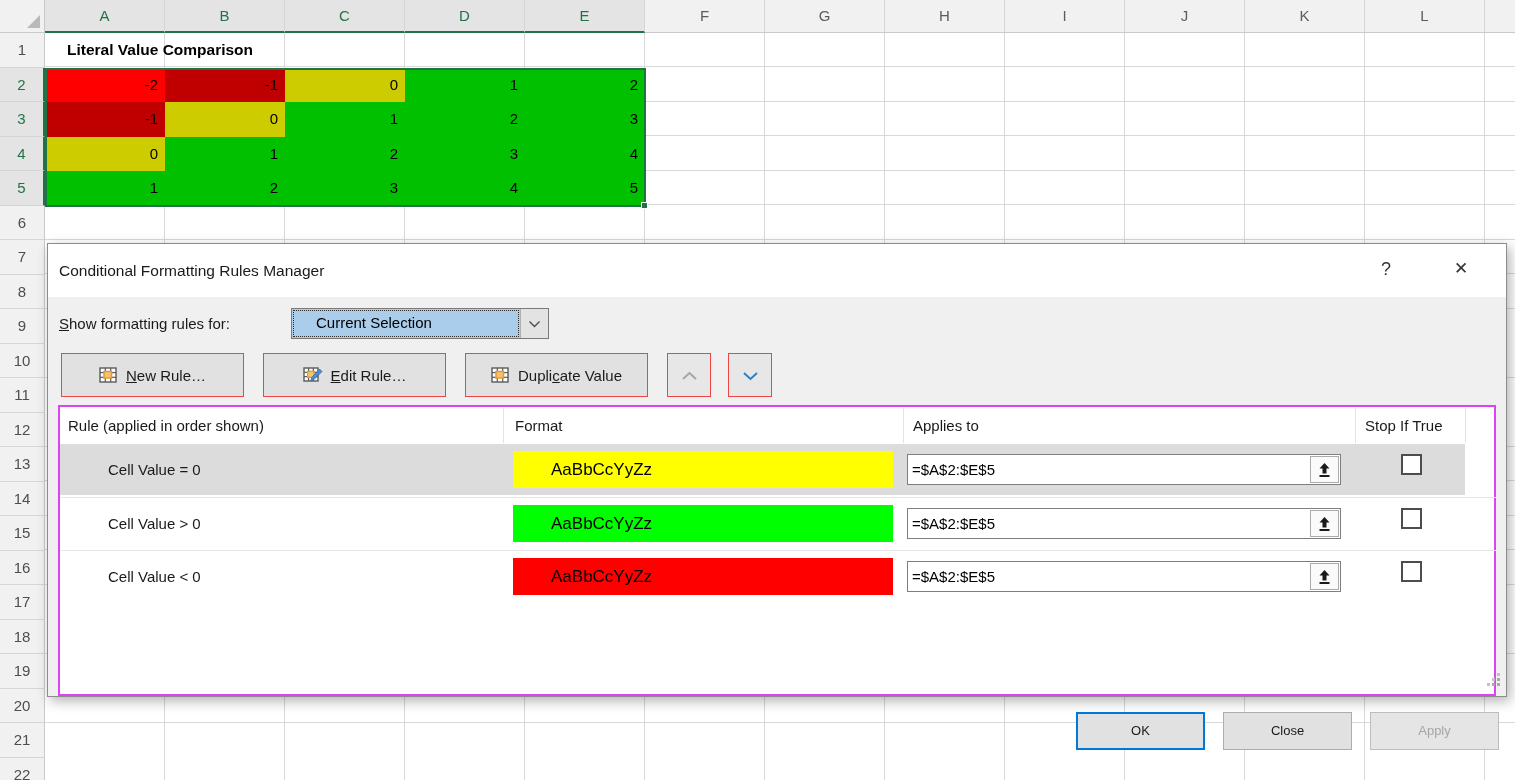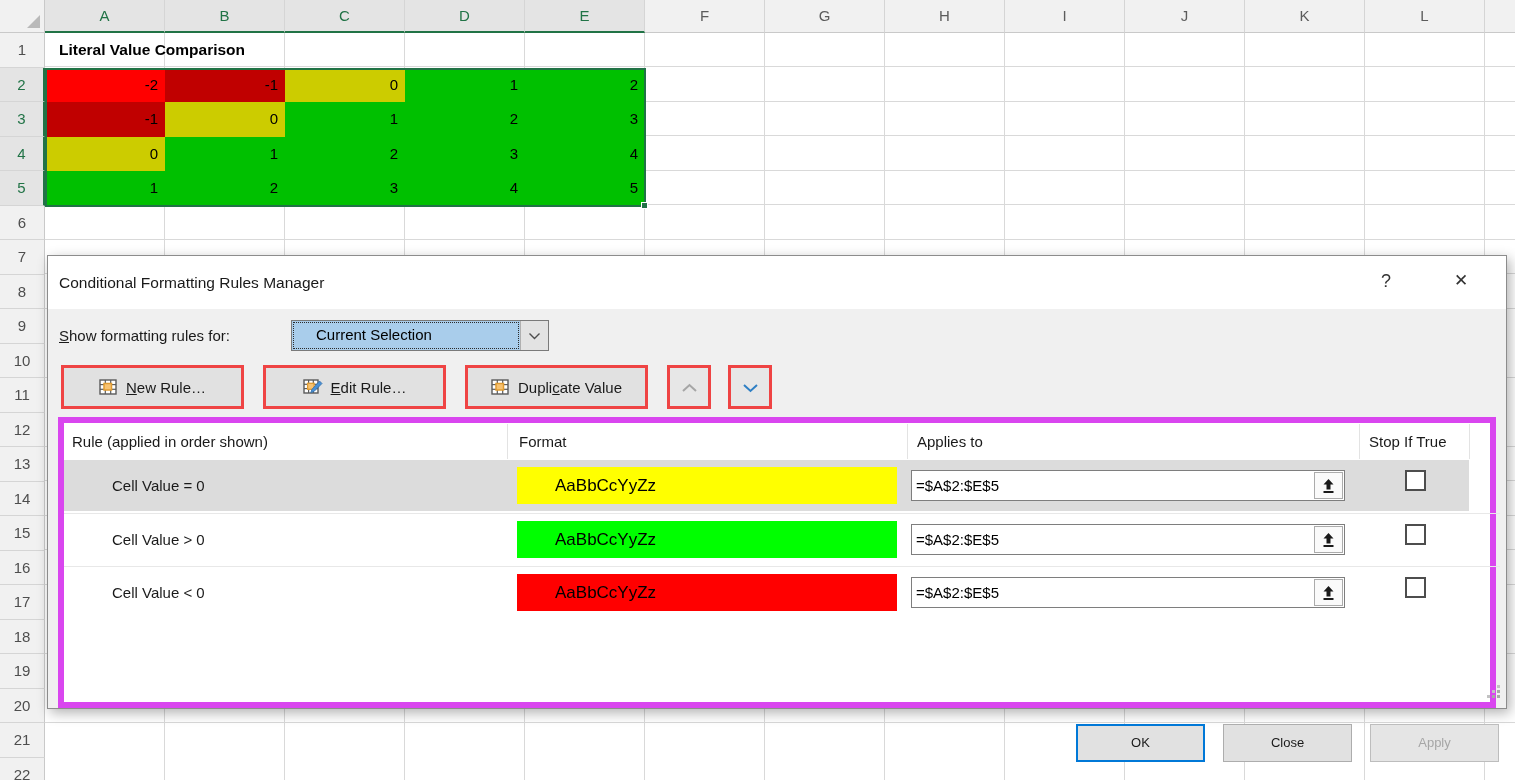--- a/index.html
+++ b/index.html
@@ -20,58 +20,58 @@
   .ch { width:120px; height:33px; line-height:31px; text-align:center; font-size:15px;
     color:#5C5C5C; background:#F1F1F1; border-right:1px solid #D5D5D5; border-bottom:1px solid #C9C9C9; }
   .ch.sel { background:#E4E4E4; color:#217346; border-bottom:2px solid #217346; }
   .ch.sliver { flex:1; border-right:none; }
   .row-strip { position:absolute; left:0; top:33px; width:45px; height:747px; display:flex; flex-direction:column; }
   .rh { height:34.5px; line-height:34.5px; text-align:center; font-size:15px; color:#4E4E4E;
     background:#F1F1F1; border-bottom:1px solid #D5D5D5; border-right:1px solid #C9C9C9; flex:none; }
   .rh.sel { background:#E4E4E4; color:#217346; border-right:2px solid #217346; }
 
   .title-cell { position:absolute; left:45px; top:33px; width:480px; height:34.5px;
-    line-height:34.5px; padding-left:14px; font-weight:bold; font-size:15.5px; color:#000; }
+    line-height:34.5px; padding-left:22px; font-weight:bold; font-size:15.5px; color:#000; }
   .matrix { position:absolute; left:45px; top:67.5px; display:grid;
     grid-template-columns:repeat(5,120px); grid-auto-rows:34.5px; }
   .mcell { line-height:34.5px; text-align:right; padding-right:7px; font-size:15px; color:#000; }
   .sel-border { position:absolute; left:45px; top:67.5px; width:601px; height:139px;
     border:2px solid #217346; pointer-events:none; }
   .sel-border .handle { position:absolute; right:-4px; bottom:-4px; width:7px; height:7px;
     background:#217346; border:1px solid #fff; }
 
   
-  .dialog { position:absolute; left:47px; top:255px; width:1460px; height:454px;
+  .dialog { position:absolute; left:47px; top:243px; width:1460px; height:454px;
     background:#F0F0F0; border:1px solid #8C8C8C; box-shadow:3px 4px 12px rgba(0,0,0,0.3); z-index:10; }
   .dlg-titlebar { position:relative; height:53px; background:#FFF; }
   .dlg-title { position:absolute; left:11px; top:0; line-height:53px; font-size:15.5px; color:#1A1A1A; }
   .dlg-help { position:absolute; right:105px; top:0; width:30px; line-height:50px; text-align:center;
     font-size:18px; color:#333; cursor:default; }
   .dlg-close { position:absolute; right:28px; top:0; width:34px; line-height:50px; text-align:center;
     font-size:17px; color:#333; cursor:default; }
 
   .show-row { position:absolute; left:11px; top:64px; height:31px; display:flex; align-items:center; }
   .show-label { font-size:15px; color:#1A1A1A; }
   .u { text-decoration:underline; }
   .combo { position:absolute; left:232px; top:0; width:258px; height:31px; display:flex;
     border:1px solid #7A7A7A; background:#fff; }
   .combo-text { flex:1; background:#A9CDEB; font-size:15px; color:#000; line-height:28px;
     padding-left:24px; outline:1px dotted #2B2B2B; outline-offset:-2px; }
   .combo-btn { width:28px; background:#E3E3E3; border-left:1px solid #B0B0B0;
     display:flex; align-items:center; justify-content:center; }
 
   .toolbar { position:absolute; left:13px; top:109px; height:44px; display:flex; }
-  .tb { height:44px; width:183px; background:#E1E1E1; border:3px solid #ef4444; font-size:15px;
+  .tb { height:44px; width:183px; background:#E1E1E1; border:1px solid #ef4444; font-size:15px;
     color:#1A1A1A; display:flex; align-items:center; justify-content:center;
     font-family:"Liberation Sans", sans-serif; margin-right:19px; }
   .tb .ic { margin-right:8px; display:inline-flex; }
   .tb.sq { width:44px; margin-right:17px; background:#E7E7E7; }
 
   .rules-list { position:absolute; left:10px; top:161px; width:1438px; height:291px;
-    background:#fff; border:6px solid #d946ef; }
+    background:#fff; border:2px solid #d946ef; }
   .list-head { position:relative; height:37px; font-size:15px; color:#1A1A1A; }
   .list-head span { position:absolute; top:0; line-height:37px; }
   .lh-rule { left:8px; }  .lh-format { left:455px; }  .lh-applies { left:853px; }  .lh-stop { left:1305px; }
   .hsep { position:absolute; top:1px; width:1px; height:35px; background:#E3E3E3; }
   .hsep.s1 { left:443px; } .hsep.s2 { left:843px; } .hsep.s3 { left:1295px; } .hsep.s4 { left:1405px; }
 
   .rule-row { position:absolute; left:0; width:1436px; height:51px; }
   .rule-row.r1 { top:90px; border-top:1px solid #E8E8E8; }
   .rule-row.r2 { top:143px; border-top:1px solid #E8E8E8; }
   .rule-row.r0 { top:37px; }

